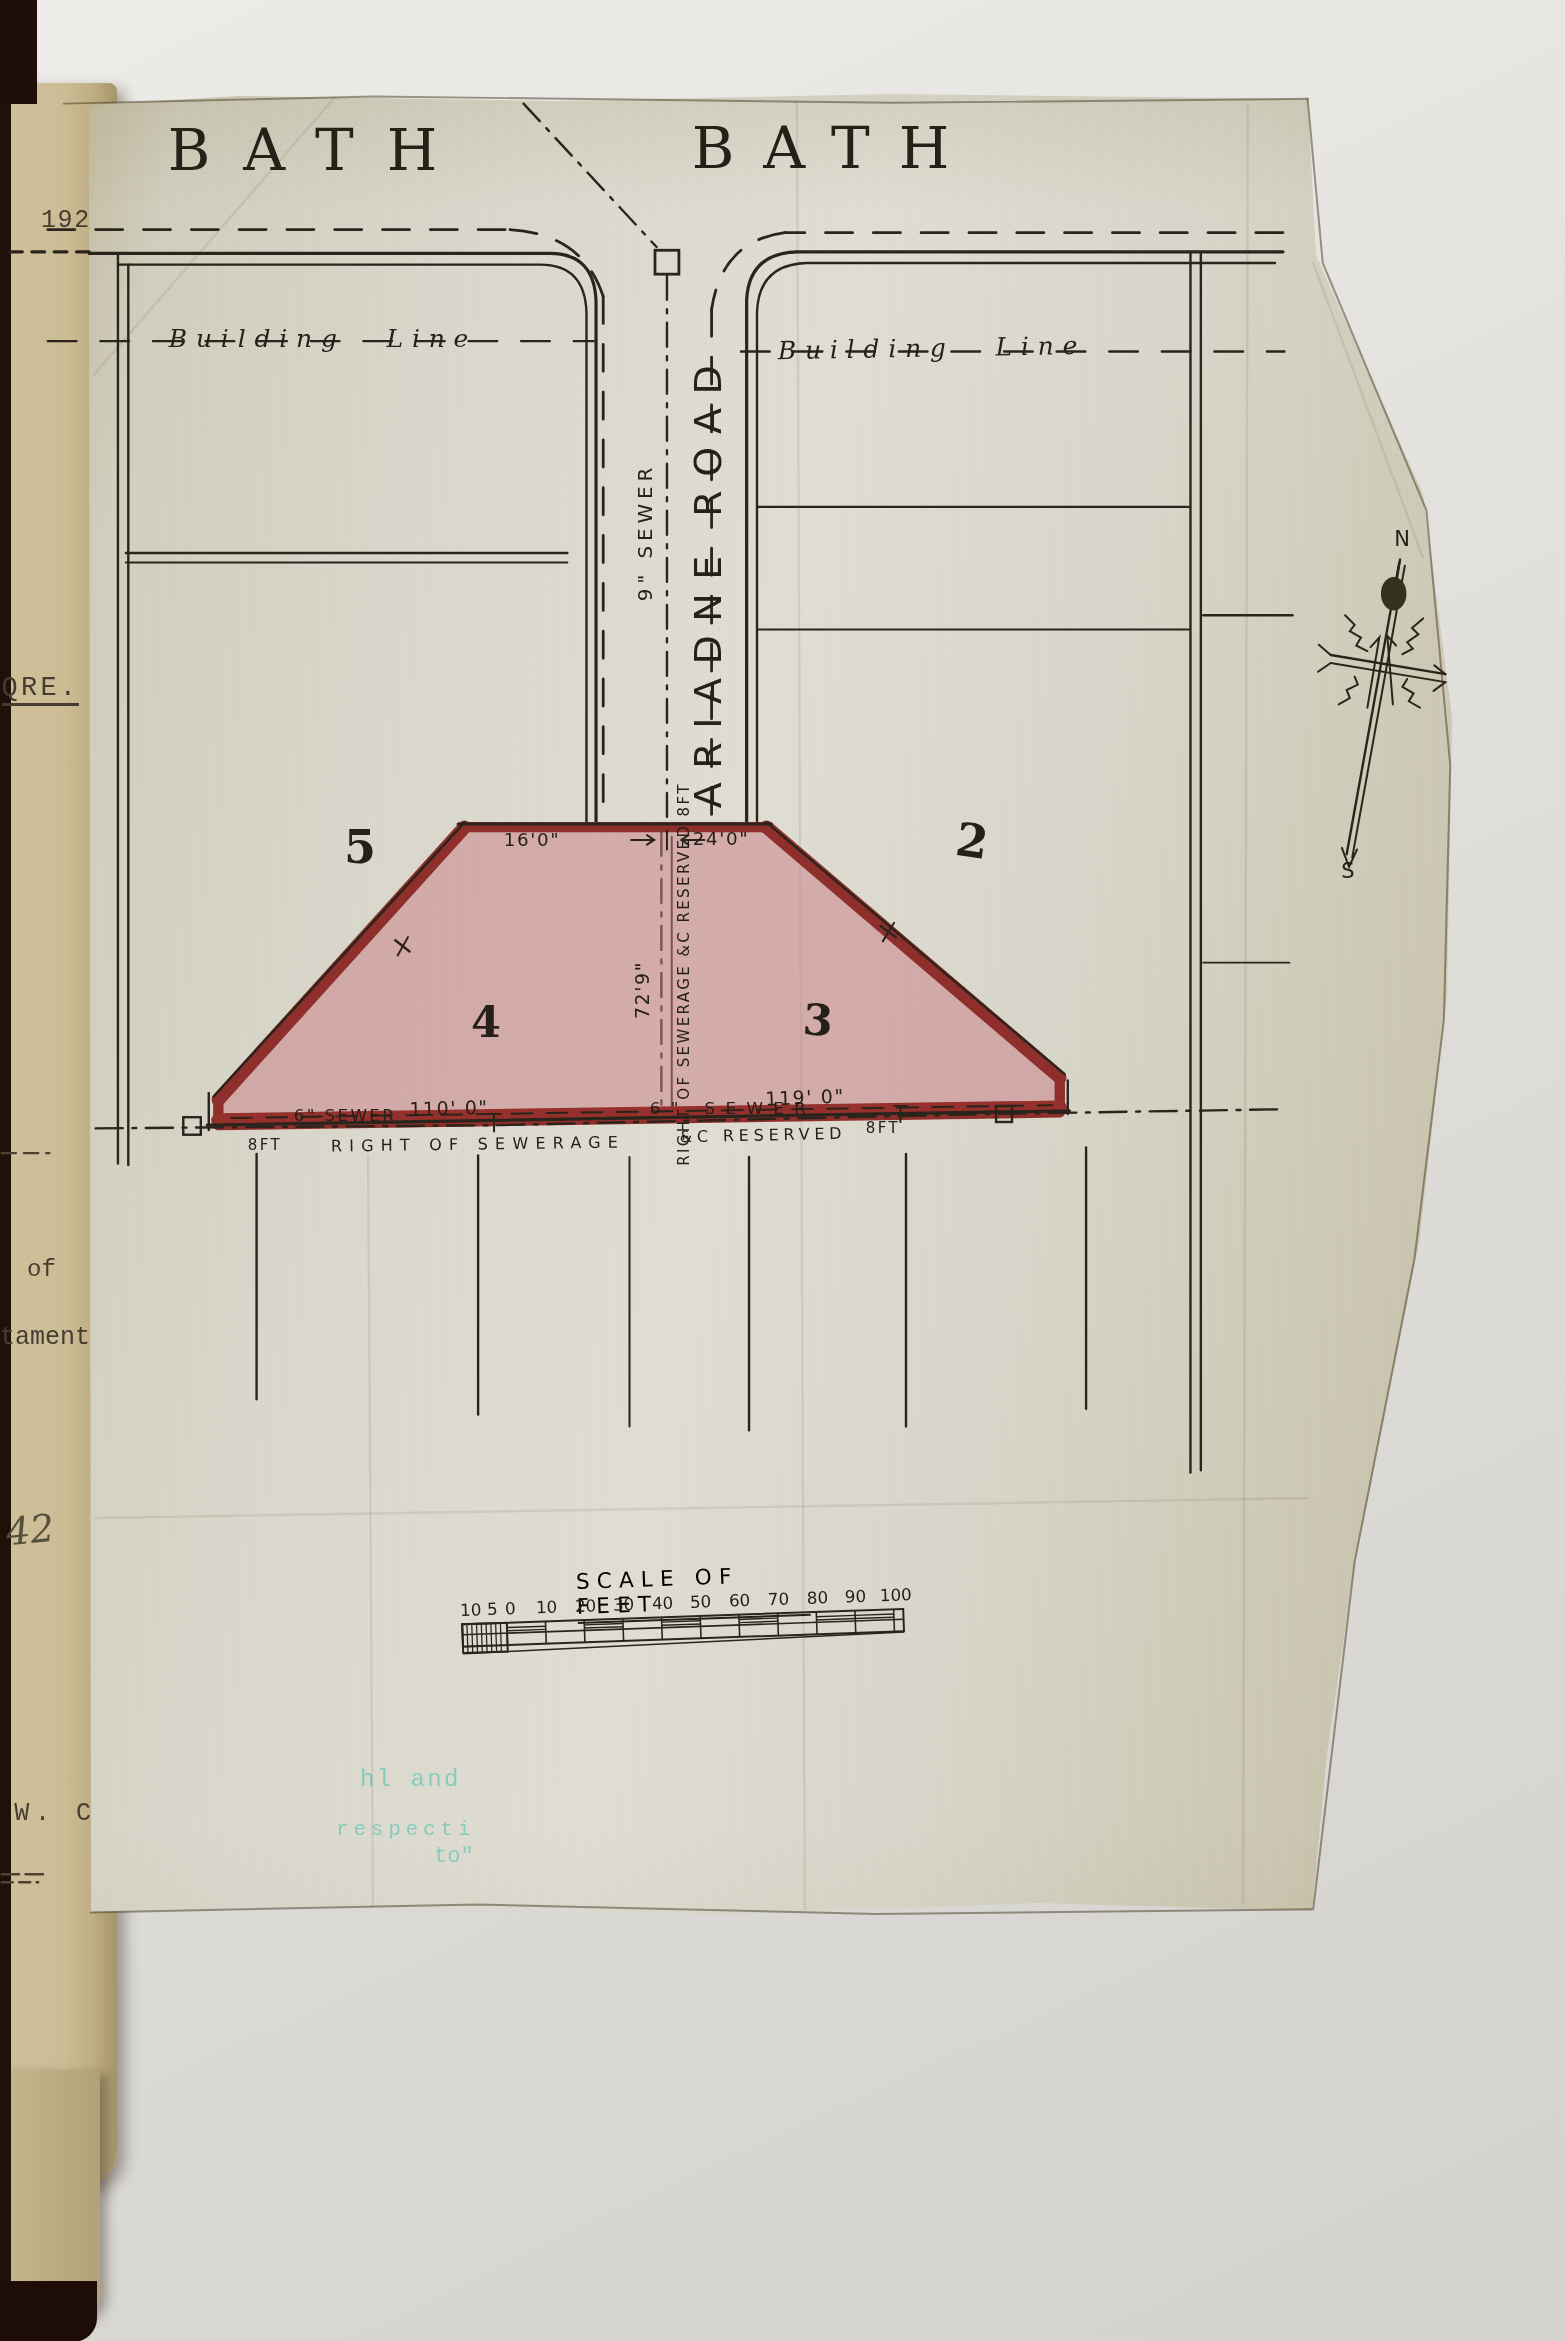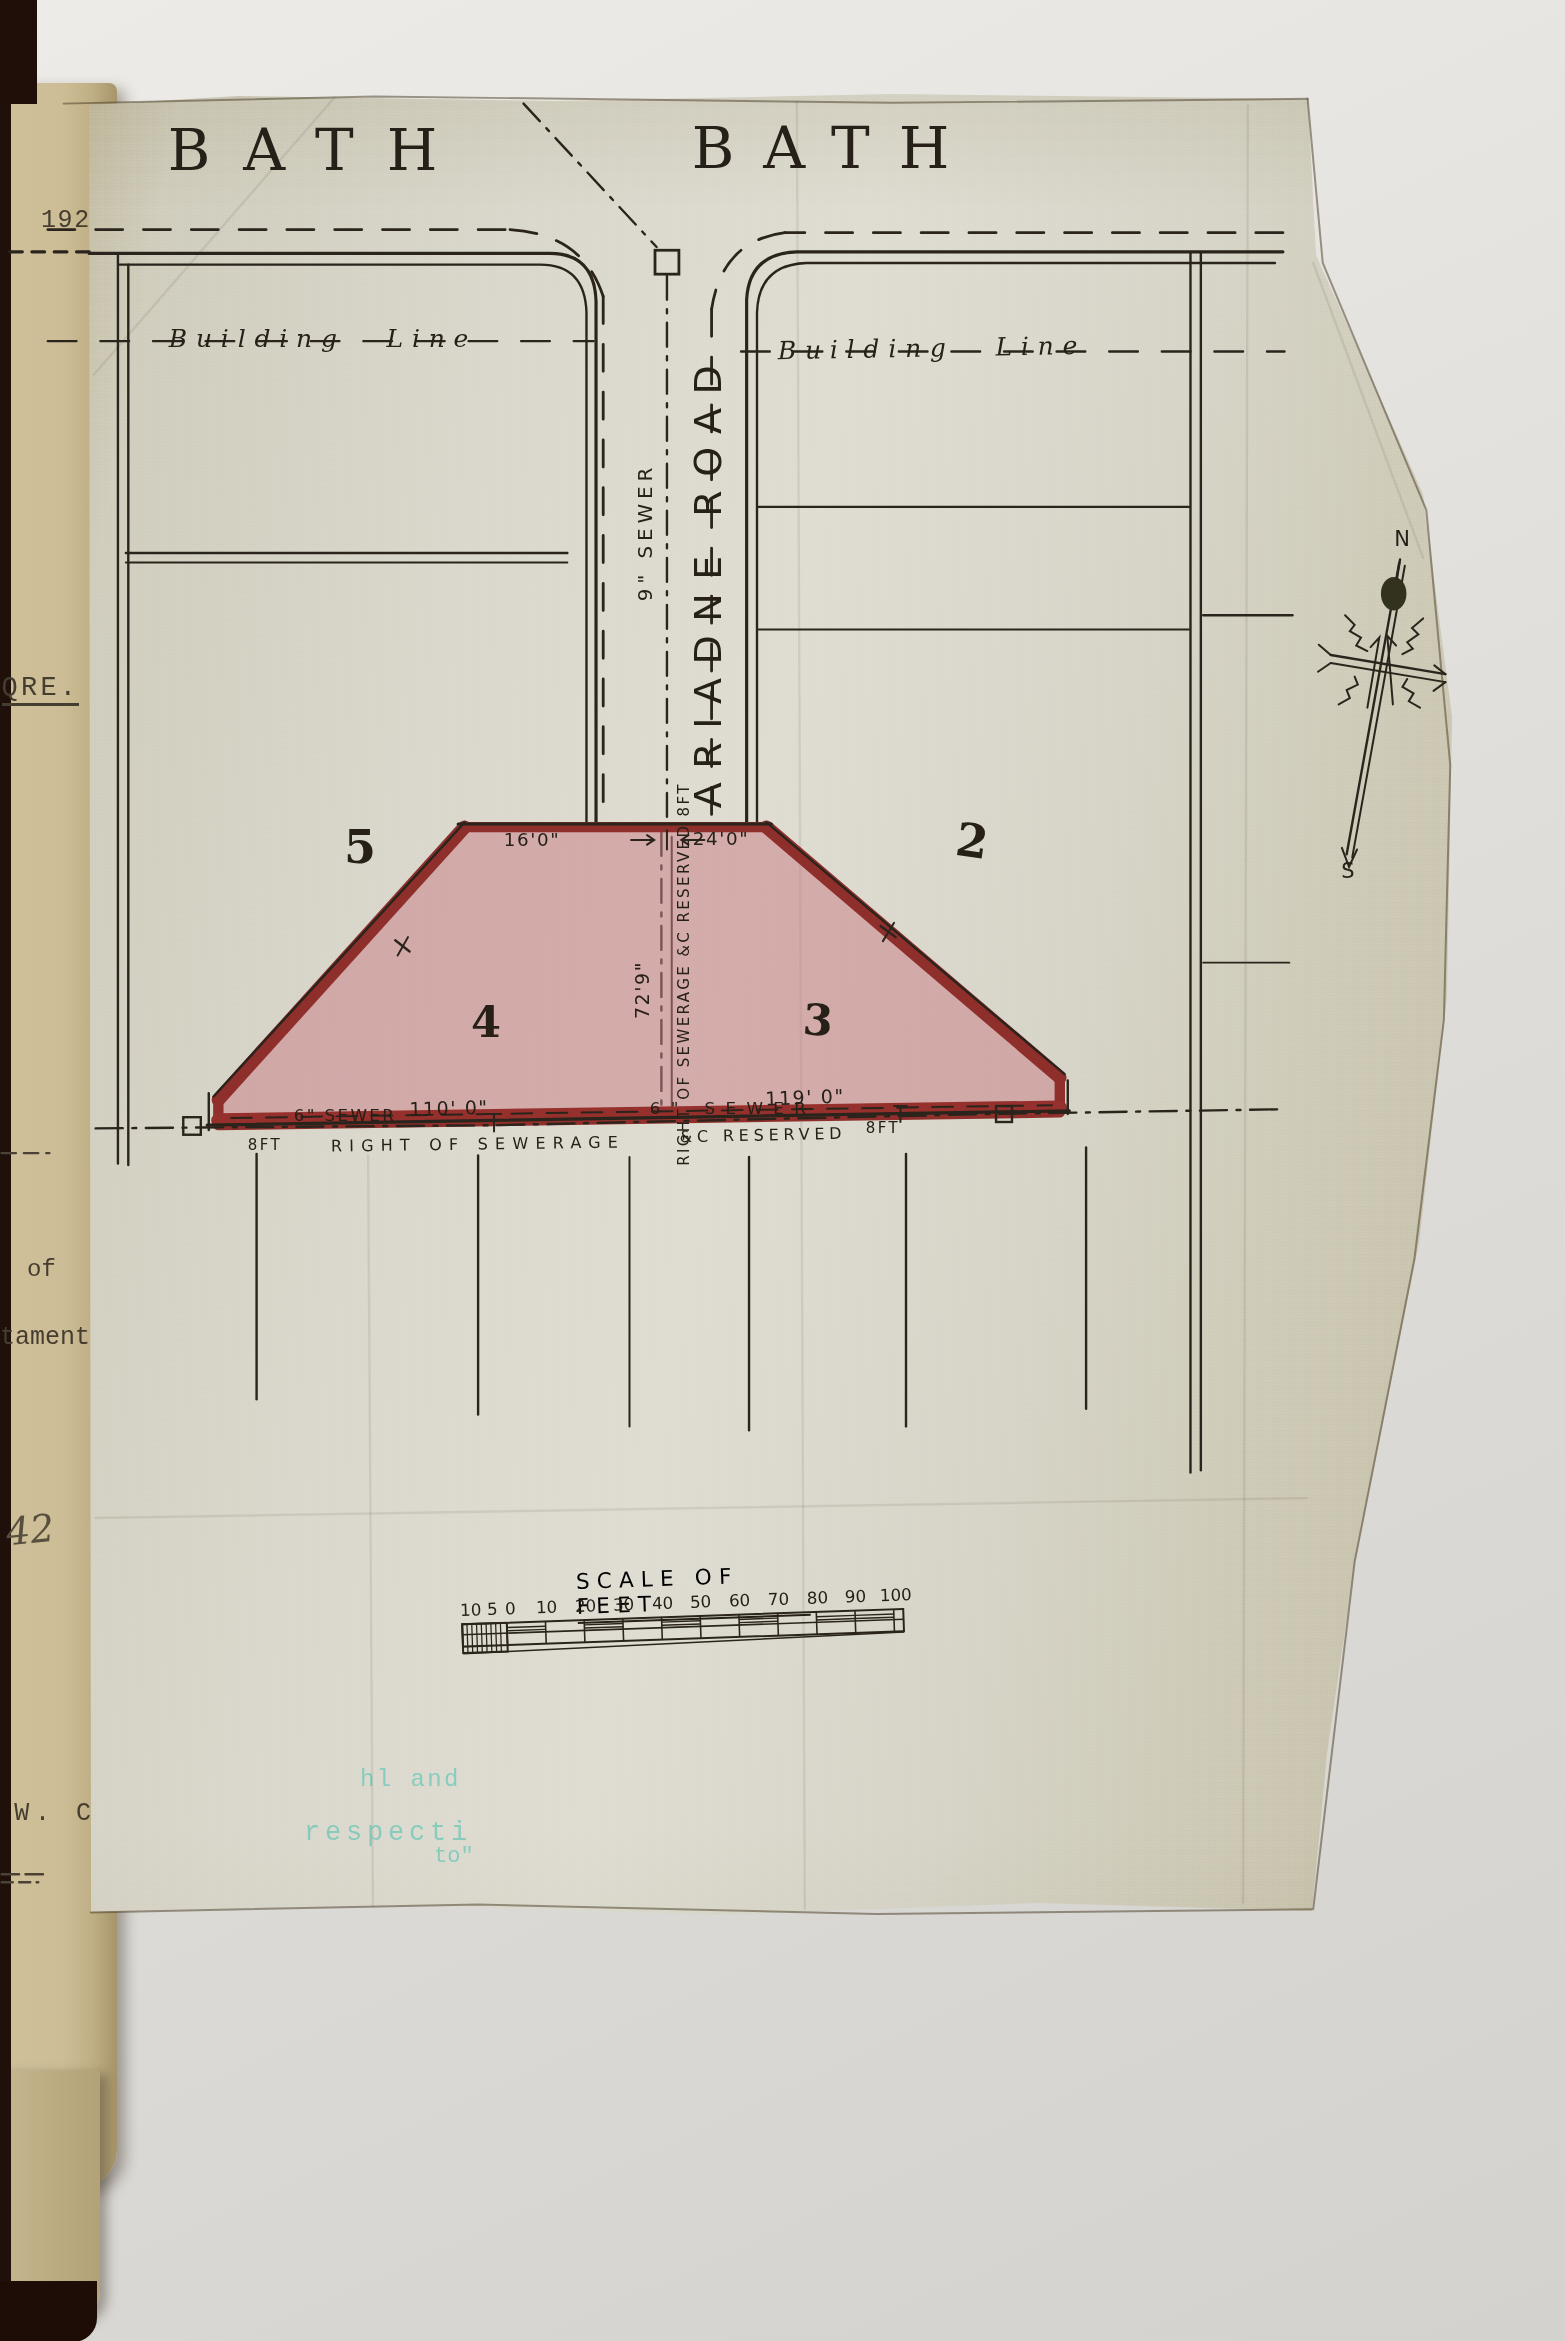--- a/index.html
+++ b/index.html
@@ -273,18 +273,18 @@
         <path d="M 155.2 10 H 203.8 M 155.2 14 H 203.8" stroke-width="1.8"></path>
         <path d="M 252.4 10 H 301 M 252.4 14 H 301" stroke-width="1.8"></path>
         <path d="M 349.6 10 H 398.2 M 349.6 14 H 398.2" stroke-width="1.8"></path>
         <path d="M 446.8 10 H 495.4 M 446.8 14 H 495.4" stroke-width="1.8"></path>
         <path d="M 495.4 10 H 544 M 495.4 14 H 544" stroke-width="1.8"></path>
       </g>
     </svg>
   </div>
 
   <div class="ghost" style="left:360px;top:1766px;font-size:24px;letter-spacing:2.4px;">hl and</div>
-  <div class="ghost" style="left:304px;top:1818px;font-size:27px;letter-spacing:4.8px;">respecti</div>
+  <div class="ghost" style="left:336px;top:1818px;font-size:21px;letter-spacing:4.8px;">respecti</div>
   <div class="ghost" style="left:434px;top:1844px;font-size:22px;">to"</div>
 
   <div class="cover-botleft"></div>
 </div>
 
 
 </body></html>

